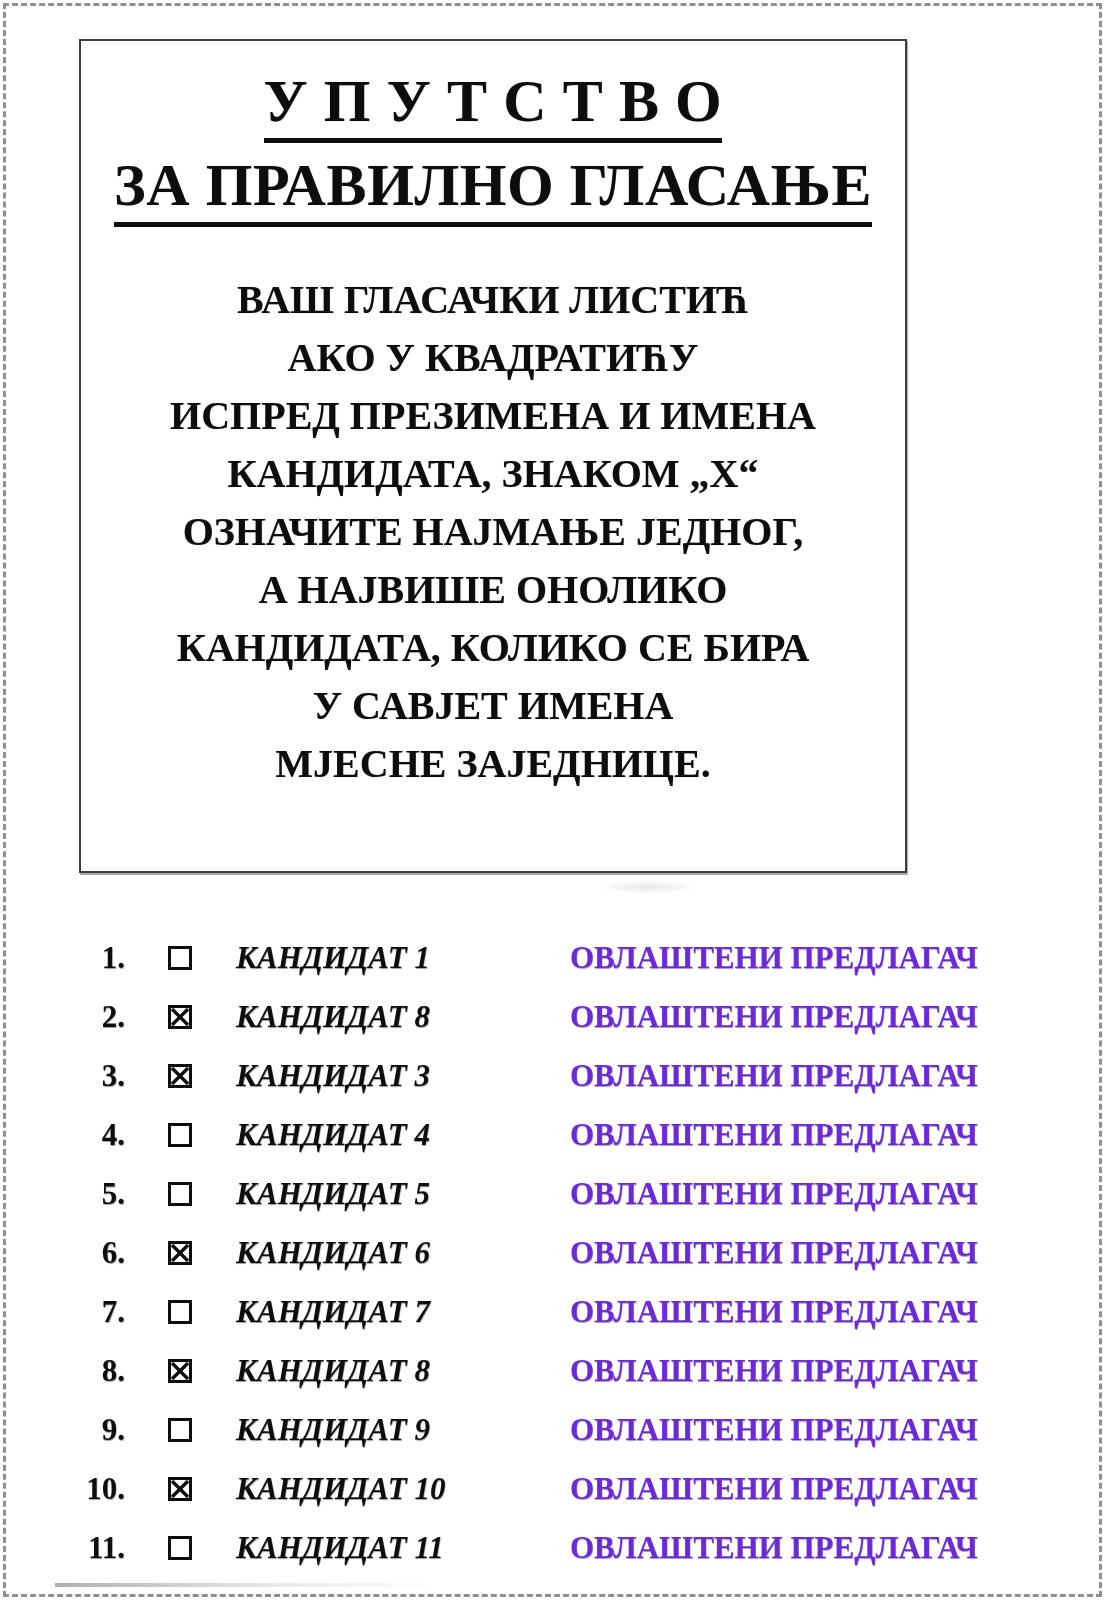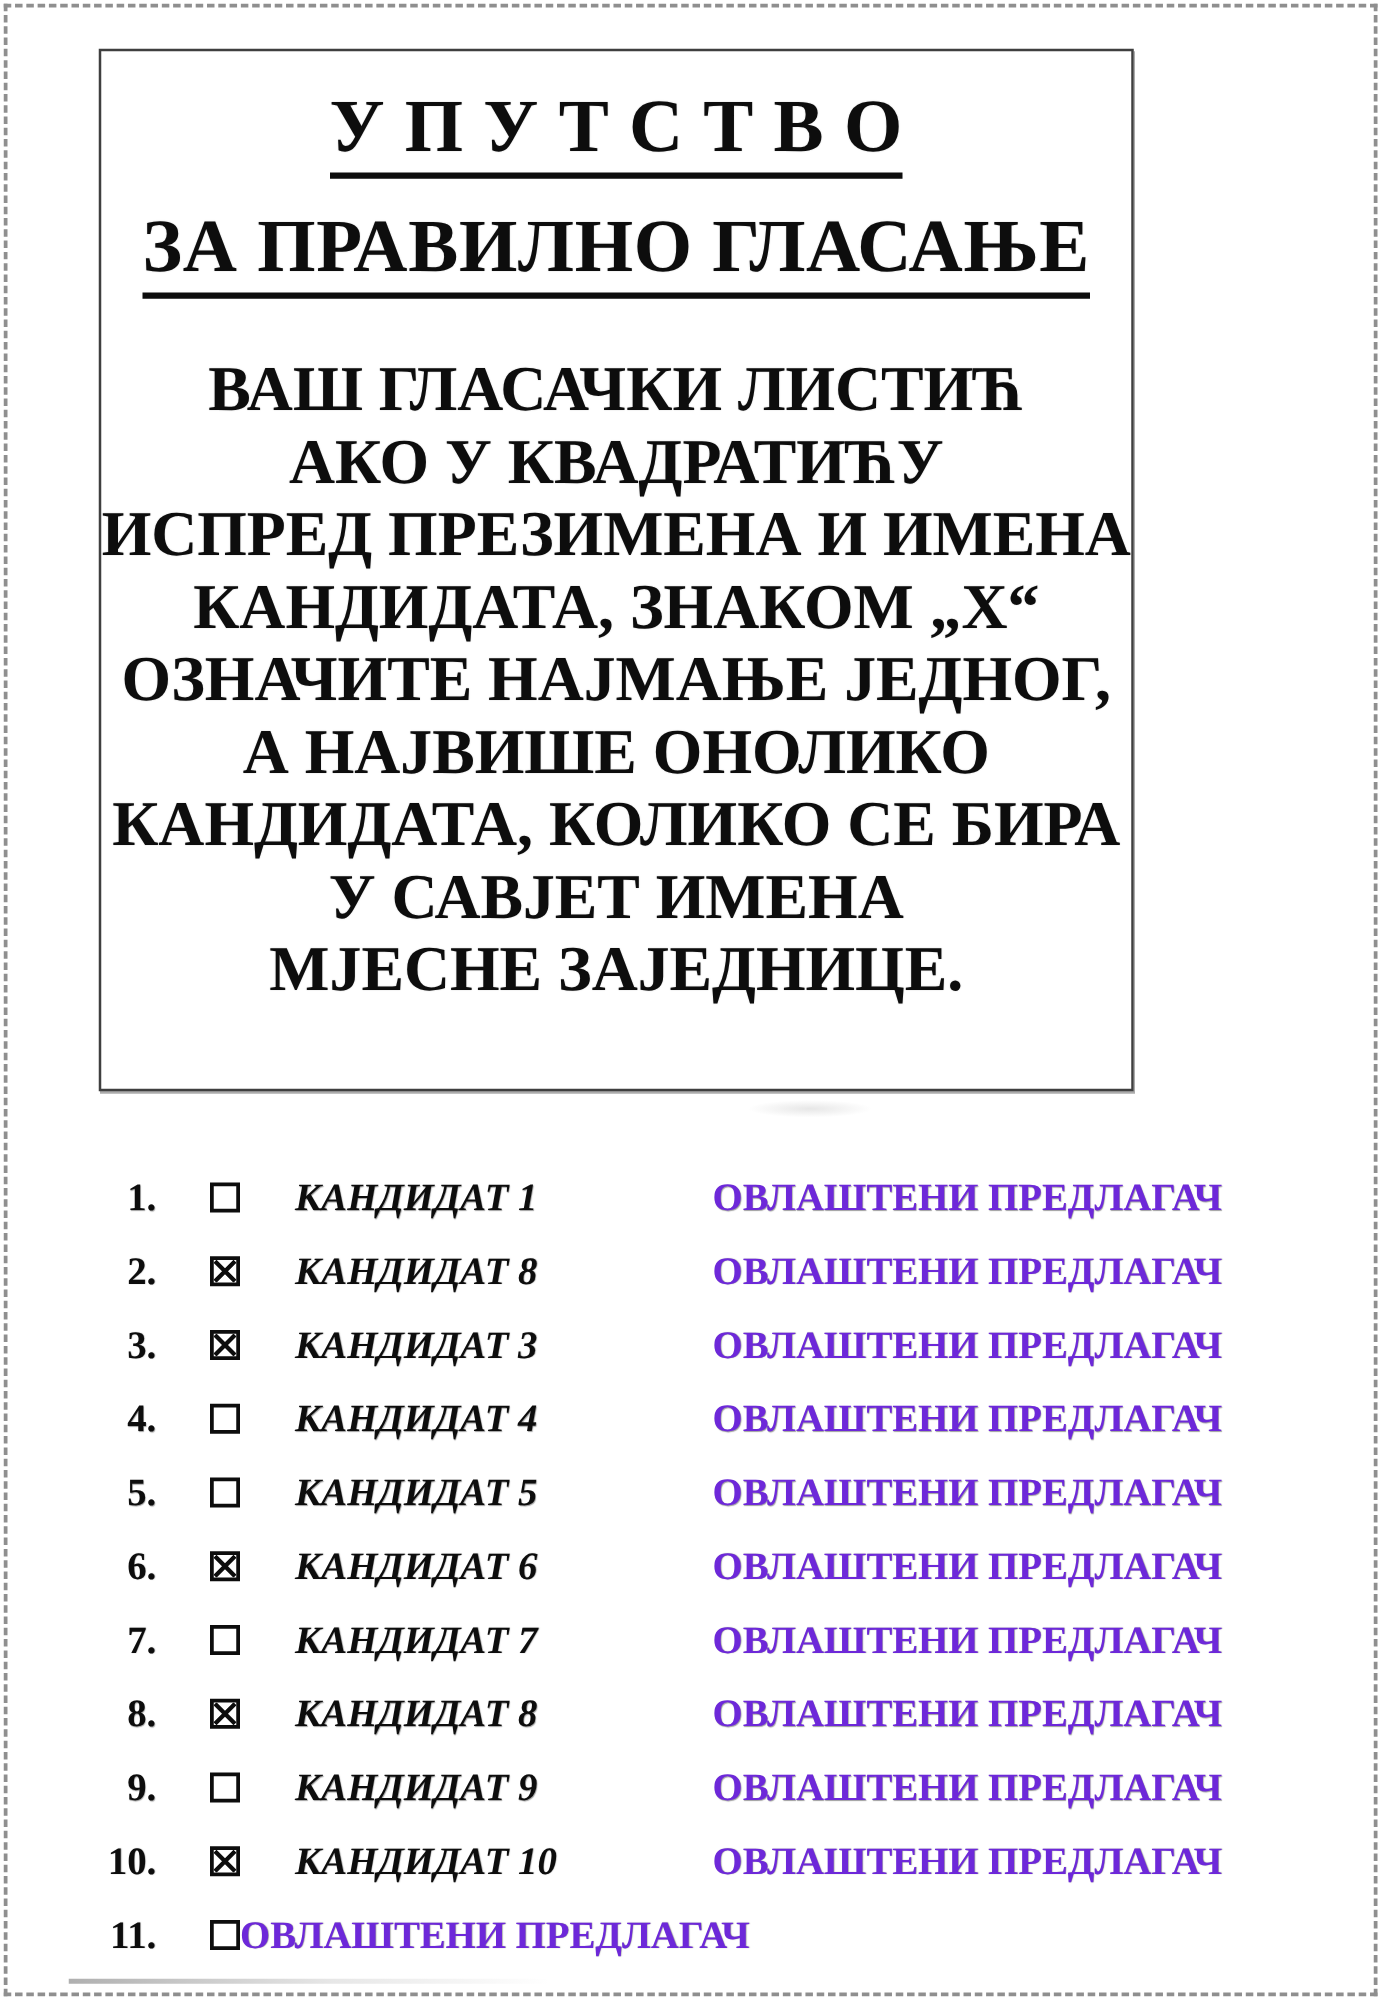--- a/index.html
+++ b/index.html
@@ -41,27 +41,27 @@
     line-height: 68px;
     letter-spacing: 0.01em;
     text-shadow: 0 0 1px rgba(50,50,50,0.35);
   }
   .title-line .underlined {
     display: inline-block;
     border-bottom: 5px solid #0d0d0d;
     padding-bottom: 3px;
   }
   .title-line.second {
-    margin-top: 20px;
+    margin-top: 8px;
   }
   .instruction-text {
     margin-top: 44px;
   }
   .instr-line {
-    font-size: 51px;
+    font-size: 40px;
     font-weight: bold;
     line-height: 58px;
     white-space: nowrap;
     text-shadow: 0 0 1px rgba(50,50,50,0.35);
   }
   
   .candidate-list {
     position: absolute;
     left: 0;
     top: 928px;
@@ -265,20 +265,21 @@
     </span>
     <span class="candidate-name">КАНДИДАТ 10</span>
     <span class="candidate-proposer">ОВЛАШТЕНИ ПРЕДЛАГАЧ</span>
   </div>
 
   <div class="candidate-row">
     <span class="candidate-number">11.</span>
     <span class="candidate-checkbox">
       
     </span>
+    <span class="candidate-name">КАНДИДАТ 11</span>
     <span class="candidate-proposer">ОВЛАШТЕНИ ПРЕДЛАГАЧ</span>
   </div>
 </div>
 
   <div class="artifact-smudge"></div>
   <div class="artifact-strip"></div>
 
 </div>
 
 </body></html>

